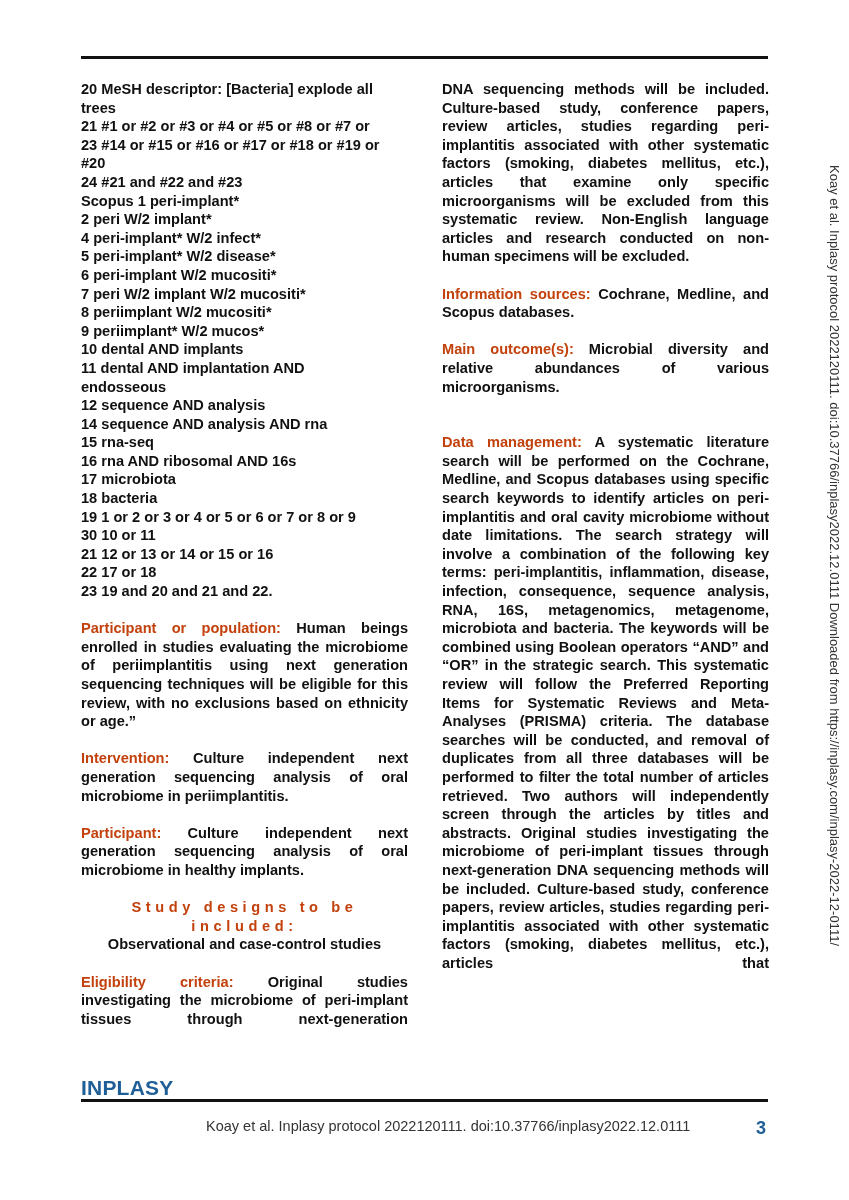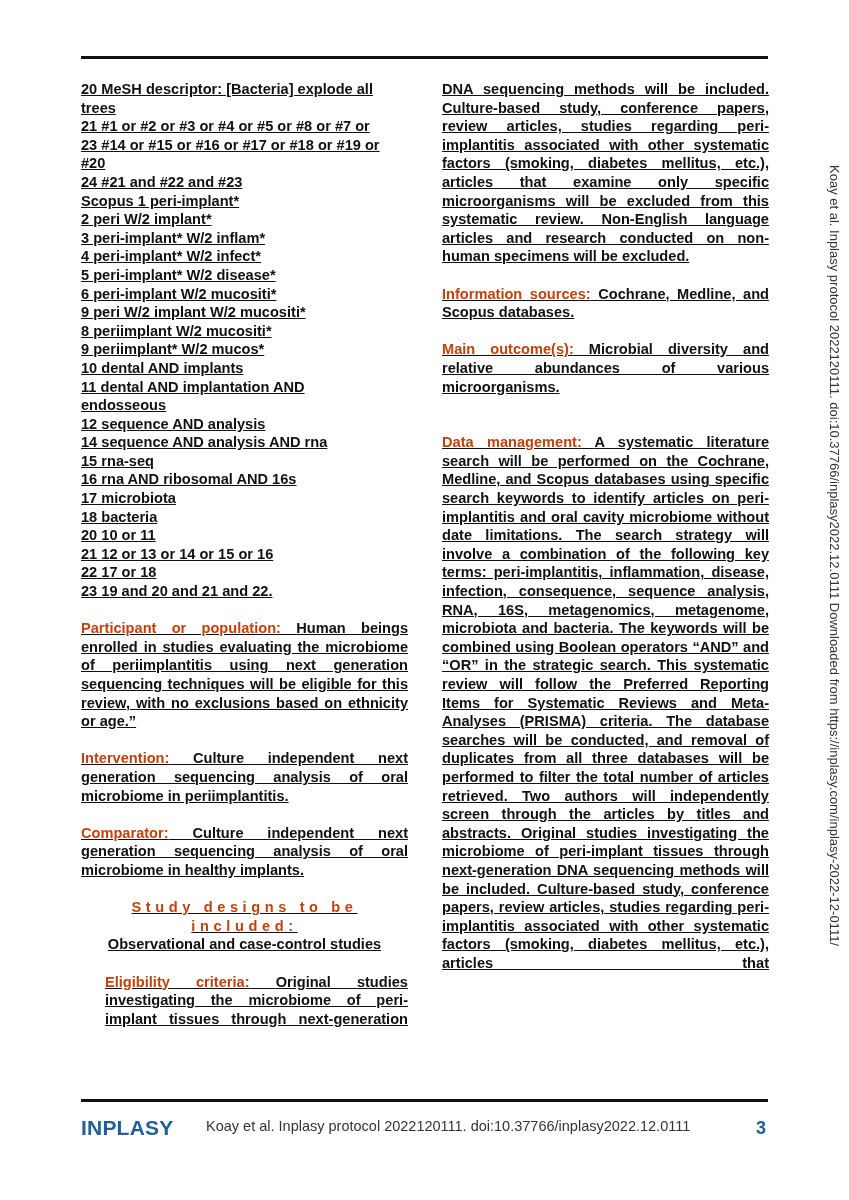--- a/index.html
+++ b/index.html
@@ -1,95 +1,95 @@
 <!DOCTYPE html>
 <html><head>
 <meta charset="utf-8">
 <style>
   html, body { margin: 0; padding: 0; background: #ffffff; }
   body { width: 849px; height: 1200px; position: relative; overflow: hidden;
          font-family: "Liberation Sans", sans-serif; color: #111111; }
   .top-rule { position: absolute; left: 81px; top: 56px; width: 687px; height: 3px; background: #111; }
   .bottom-rule { position: absolute; left: 81px; top: 1099px; width: 687px; height: 3px; background: #111; }
   .col { position: absolute; top: 80px; width: 327px; font-size: 14.6px; line-height: 18.6px;
-         font-weight: bold; text-decoration: underline; }
+         font-weight: bold; }
   .col-left { left: 81px; }
   .col-right { left: 442px; top: 80px; }
   .line { display: block; white-space: nowrap; }
   .para { display: block; text-align: justify; margin: 0; }
   .gap { height: 18.6px; }
   .label { color: #c2410c; }
   .sidebar { position: absolute; left: 826px; top: 165px; width: 20px; height: 900px; }
   .sidebar-text { position: absolute; left: 0; top: 0; transform-origin: 0 0;
                   transform: translate(16px, 0) rotate(90deg);
                   white-space: nowrap; font-size: 13px; color: #333; font-weight: normal; }
-  .footer-brand { position: absolute; left: 81px; top: 1116px; font-size: 21px; font-weight: bold;
+  .footer-brand { position: absolute; left: 81px; top: 1076px; font-size: 21px; font-weight: bold;
                   color: #1f5f97; letter-spacing: 0.2px; }
   .footer-cite { position: absolute; left: 206px; top: 1118px; font-size: 14.5px; color: #333; }
   .footer-page { position: absolute; left: 756px; top: 1118px; font-size: 18px; font-weight: bold; color: #1f5f97; }
 </style>
 </head>
 <body>
 
 <div class="top-rule"></div>
 
 <div class="col col-left">
   <div id="search-list">
       <span class="line">20 MeSH descriptor: [Bacteria] explode all</span>
       <span class="line">trees</span>
       <span class="line">21 #1 or #2 or #3 or #4 or #5 or #8 or #7 or</span>
       <span class="line">23 #14 or #15 or #16 or #17 or #18 or #19 or</span>
       <span class="line">#20</span>
       <span class="line">24 #21 and #22 and #23</span>
       <span class="line">Scopus 1 peri-implant*</span>
       <span class="line">2 peri W/2 implant*</span>
-      <span class="line">3 peri-implant* W/2 inflam*</span>
       <span class="line">4 peri-implant* W/2 infect*</span>
       <span class="line">5 peri-implant* W/2 disease*</span>
       <span class="line">6 peri-implant W/2 mucositi*</span>
-      <span class="line">9 peri W/2 implant W/2 mucositi*</span>
+      <span class="line">7 peri W/2 implant W/2 mucositi*</span>
       <span class="line">8 periimplant W/2 mucositi*</span>
       <span class="line">9 periimplant* W/2 mucos*</span>
       <span class="line">10 dental AND implants</span>
       <span class="line">11 dental AND implantation AND</span>
       <span class="line">endosseous</span>
       <span class="line">12 sequence AND analysis</span>
       <span class="line">14 sequence AND analysis AND rna</span>
       <span class="line">15 rna-seq</span>
       <span class="line">16 rna AND ribosomal AND 16s</span>
       <span class="line">17 microbiota</span>
       <span class="line">18 bacteria</span>
-      <span class="line">20 10 or 11</span>
+      <span class="line">19 1 or 2 or 3 or 4 or 5 or 6 or 7 or 8 or 9</span>
+      <span class="line">30 10 or 11</span>
       <span class="line">21 12 or 13 or 14 or 15 or 16</span>
       <span class="line">22 17 or 18</span>
       <span class="line">23 19 and 20 and 21 and 22.</span>
     </div>
   <div class="gap"></div>
 
   <p class="para">
     <span class="label">Participant or population:</span>
     <span>Human beings enrolled in studies evaluating the microbiome of periimplantitis using next generation sequencing techniques will be eligible for this review, with no exclusions based on ethnicity or age.”</span>
   </p>
   <div class="gap"></div>
   <p class="para">
     <span class="label">Intervention:</span>
     <span>Culture independent next generation sequencing analysis of oral microbiome in periimplantitis.</span>
   </p>
   <div class="gap"></div>
   <p class="para">
-    <span class="label">Comparator:</span>
+    <span class="label">Participant:</span>
     <span>Culture independent next generation sequencing analysis of oral microbiome in healthy implants.</span>
   </p>
   <div class="gap"></div>
   <p class="para" style="text-align:center;">
     <span class="label" style="letter-spacing:4.6px;">Study designs to be included:</span><br>
     <span>Observational and case-control studies</span>
   </p>
   <div class="gap"></div>
-  <p class="para" style="text-align-last: justify; margin-left: 24px;">
+  <p class="para" style="text-align-last: justify;">
     <span class="label">Eligibility criteria:</span>
     <span>Original studies investigating the microbiome of peri-implant tissues through next-generation</span>
   </p>
 </div>
 
 <div class="col col-right">
   <p class="para">
     <span>DNA sequencing methods will be included. Culture-based study, conference papers, review articles, studies regarding peri-implantitis associated with other systematic factors (smoking, diabetes mellitus, etc.), articles that examine only specific microorganisms will be excluded from this systematic review. Non-English language articles and research conducted on non-human specimens will be excluded.</span>
   </p>
   <div class="gap"></div>

